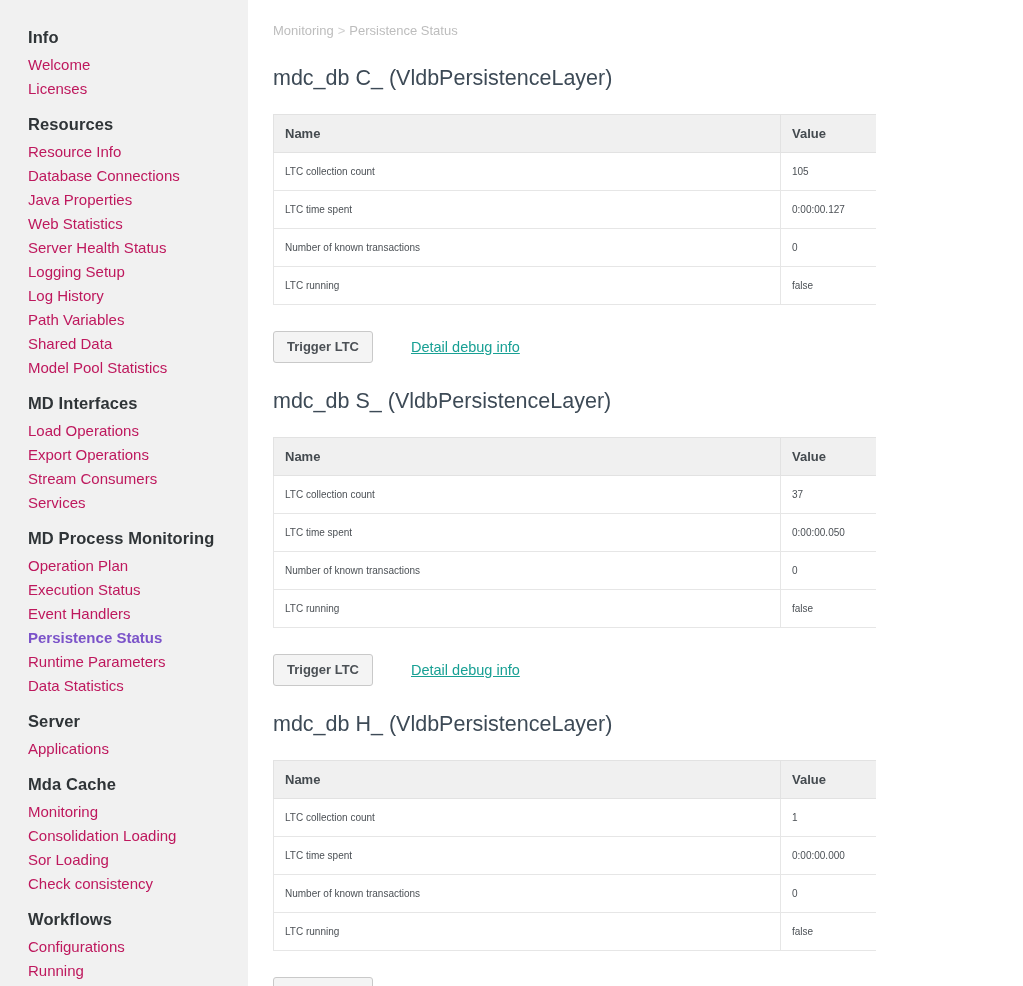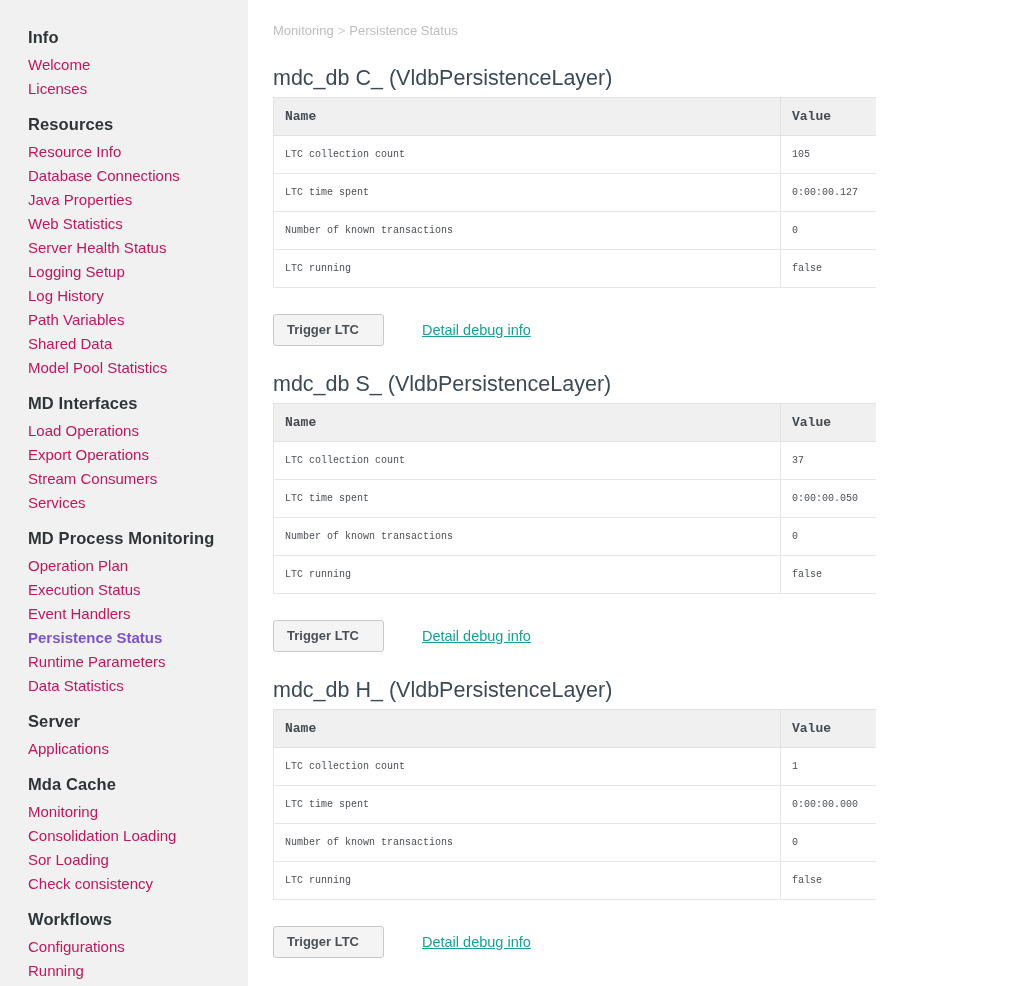--- a/index.html
+++ b/index.html
@@ -71,23 +71,22 @@
     font-size: 21.5px;
     font-weight: normal;
     color: #3d4a56;
     line-height: 30px;
     margin: 23px 0 0 0;
     white-space: nowrap;
   }
   .kv-table {
     width: 727px;
     border-collapse: collapse;
-    margin-top: 4px;
+    margin-top: 21px;
     table-layout: fixed;
-    font-family: Liberation Mono, monospace;
   }
   .kv-table th {
     background: #f0f0f0;
     text-align: left;
     font-size: 13px;
     font-weight: bold;
     color: #444a4f;
     padding: 11px 0 11px 11px;
     border: 1px solid #e2e2e2;
     line-height: 15px;
@@ -110,21 +109,21 @@
     gap: 38px;
   }
   .btn {
     font-family: "Liberation Sans", sans-serif;
     font-size: 13px;
     font-weight: bold;
     color: #4b5055;
     background: #f4f4f4;
     border: 1px solid #c9c9c9;
     border-radius: 3px;
-    padding: 8px 24px 8px 13px;
+    padding: 8px 13px 8px 13px;
     line-height: 14px;
     cursor: pointer;
   }
   .link {
     font-size: 14.5px;
     color: #18a094;
     text-decoration: underline;
     cursor: pointer;
     line-height: 18px;
   }

